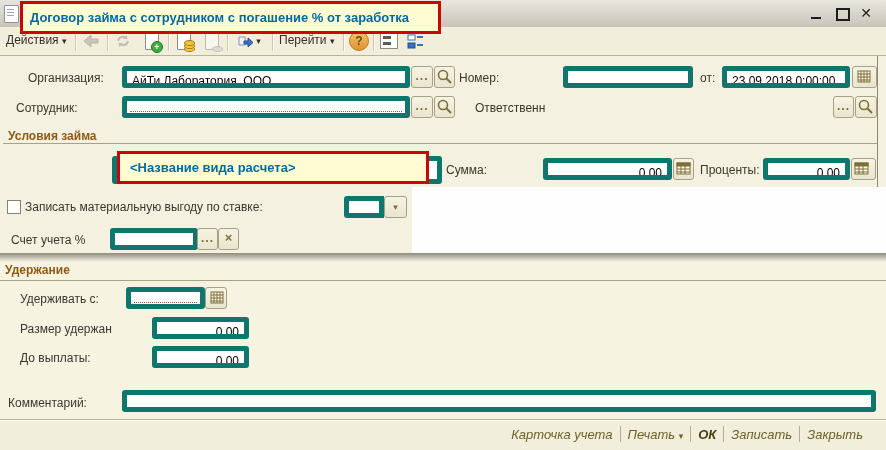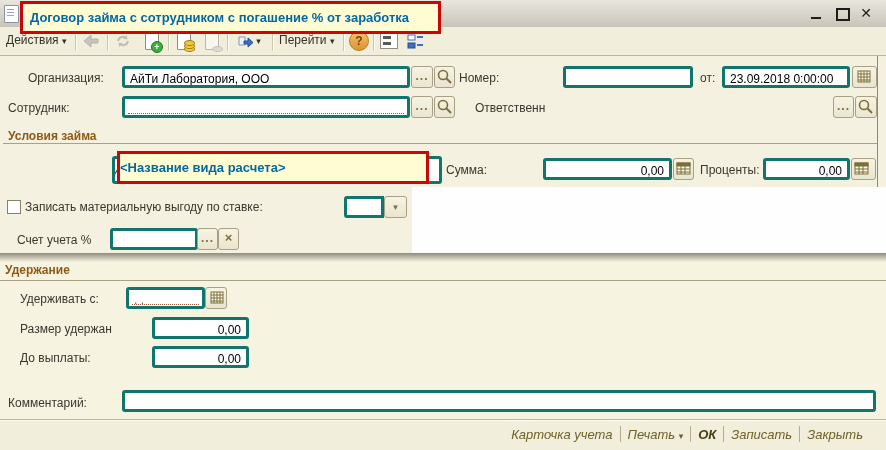--- a/index.html
+++ b/index.html
@@ -1,21 +1,21 @@
 <!DOCTYPE html>
 <html><head>
 <meta charset="utf-8">
 <style>
   html,body{margin:0;padding:0;background:#c9c5ba;}
   .stage{position:relative;width:886px;height:450px;overflow:hidden;
          font-family:"Liberation Sans","DejaVu Sans",sans-serif;font-size:12px;color:#3a372e;
          background:#f6f3e1;outline:1px solid #9c9785;}
   
   .lbl{position:absolute;white-space:nowrap;color:#3a372e;}
-  .fld{position:absolute;height:22px;box-sizing:border-box;background:#fff;border:3px solid #0f766e;
+  .fld{position:absolute;height:22px;box-sizing:border-box;background:#fff;border:5px solid #0f766e;
        border-radius:3px;padding:3px 5px;color:#000;white-space:nowrap;overflow:hidden;}
   .fld.num{text-align:right;}
   .fld .dots{position:absolute;left:3px;right:3px;bottom:1px;border-bottom:1px dotted #a3543f;}
   .btn{position:absolute;height:22px;box-sizing:border-box;background:linear-gradient(#f6f3e2,#e9e5cf);
        border:1px solid #a8a086;border-radius:3px;color:#7c6f3a;text-align:center;line-height:18px;
        font-weight:bold;cursor:pointer;}
   .caret{font-size:9px;line-height:1;}
   .sect{position:absolute;font-weight:bold;color:#8e5a18;white-space:nowrap;}
   .hline{position:absolute;height:1px;background:#aaa287;}
   
@@ -192,21 +192,21 @@
     <div class="lbl" style="left:8px;top:71px;margin-left:20px;">Организация:</div>
     <div class="fld" style="left:122px;top:66px;width:288px;">АйТи Лаборатория, ООО</div>
     <div class="btn" style="left:411px;top:66px;width:22px;letter-spacing:1px;"><span>...</span></div>
     <div class="btn" style="left:434px;top:66px;width:21px;">
       <svg class="magsvg" width="19" height="20" viewBox="0 0 19 20">
           <circle cx="8" cy="8" r="4.5" fill="none" stroke="#7c6f3a" stroke-width="1.6"></circle>
           <path d="M11.5 11.5 L16 16" stroke="#7c6f3a" stroke-width="2"></path>
         </svg>
     </div>
 
-    <div class="lbl" style="left:8px;top:101px;">Сотрудник:</div>
+    <div class="lbl" style="left:16px;top:101px;">Сотрудник:</div>
     <div class="fld" style="left:122px;top:96px;width:288px;"><span></span><span class="dots"></span></div>
     <div class="btn" style="left:411px;top:96px;width:22px;letter-spacing:1px;"><span>...</span></div>
     <div class="btn" style="left:434px;top:96px;width:21px;">
       <svg class="magsvg" width="19" height="20" viewBox="0 0 19 20">
           <circle cx="8" cy="8" r="4.5" fill="none" stroke="#7c6f3a" stroke-width="1.6"></circle>
           <path d="M11.5 11.5 L16 16" stroke="#7c6f3a" stroke-width="2"></path>
         </svg>
     </div>
 
     <div class="lbl" style="left:459px;top:71px;">Номер:</div>
@@ -262,27 +262,27 @@
     </div>
 
     <div class="whitepatch"></div>
     <div class="rborder"></div>
 
     <div class="chk" style="left:7px;top:200px;"></div>
     <div class="lbl" style="left:25px;top:200px;">Записать материальную выгоду по ставке:</div>
     <div class="fld" style="left:344px;top:196px;width:40px;border-top-right-radius:0;border-bottom-right-radius:0;"></div>
     <div class="btn" style="left:384px;top:196px;width:23px;"><span class="caret">▾</span></div>
 
-    <div class="lbl" style="left:17px;top:233px;">Счет учета %</div>
+    <div class="lbl" style="left:11px;top:233px;">Счет учета %</div>
     <div class="fld" style="left:110px;top:228px;width:88px;"></div>
     <div class="btn" style="left:197px;top:228px;width:21px;letter-spacing:1px;"><span>...</span></div>
     <div class="btn" style="left:218px;top:228px;width:21px;font-size:13px;"><span>×</span></div>
   </div>
   <div class="winshadow"></div>
 
   <div class="ann" style="left:20px;top:1px;width:421px;height:33px;padding-left:7px;">
       <span>Договор займа с сотрудником с погашение % от заработка</span>
     </div>
-  <div class="ann" style="left:117px;top:151px;width:312px;height:33px;">
+  <div class="ann" style="left:117px;top:151px;width:312px;height:33px;padding-left:10px;">
       <span>&lt;Название вида расчета&gt;</span>
     </div>
 
 </div>
 
 </body></html>

